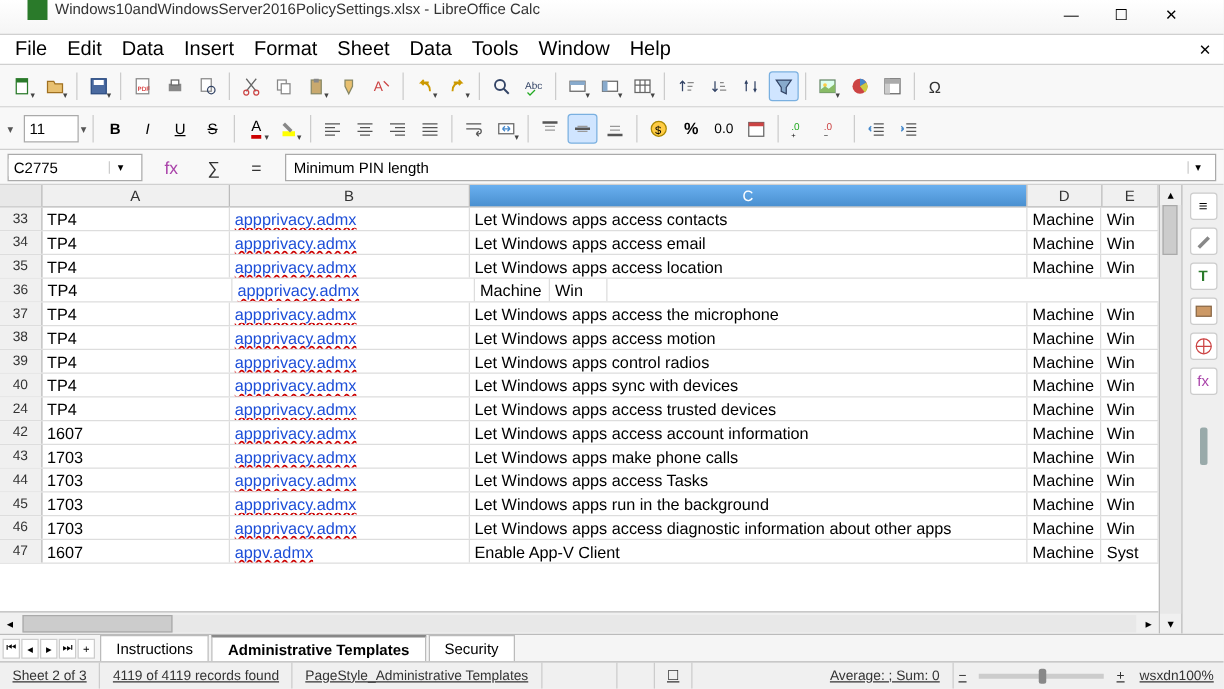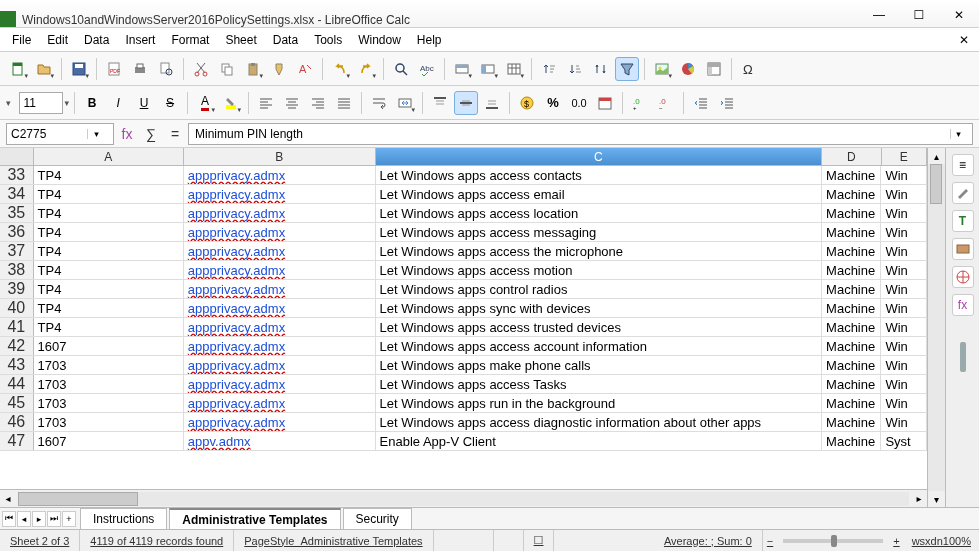--- a/index.html
+++ b/index.html
@@ -1,56 +1,56 @@
 <!DOCTYPE html>
 <html><head>
 <meta charset="utf-8">
 <style>
 * { box-sizing: border-box; margin: 0; padding: 0; font-family: "Segoe UI", Tahoma, sans-serif; }
 body { background: #f0f0f0; width: 979px; height: 551px; overflow: hidden; font-size: 12px; display: flex; flex-direction: column; }
 
 
-.titlebar { height: 28px; background: linear-gradient(#fff,#f5f5f5); border-bottom: 1px solid #d0d0d0; display: flex; align-items: flex-end; padding: 0 0; }
+.titlebar { height: 28px; background: linear-gradient(#fff,#f5f5f5); border-bottom: 1px solid #d0d0d0; display: flex; align-items: flex-start; padding: 0 22px; }
 .titlebar .appicon { width: 16px; height: 16px; background: #2a7a2a; margin-right: 6px; }
 .titlebar .title { flex: 1; font-size: 12px; color: #333; }
 .titlebar .winbtn { width: 40px; height: 24px; display: flex; align-items: center; justify-content: center; cursor: pointer; }
 
 
 .menubar { height: 24px; background: #fff; border-bottom: 1px solid #d0d0d0; display: flex; align-items: center; padding: 0 4px; }
-.menubar .mitem { padding: 3px 8px; cursor: pointer; font-size: 12px; }
+.menubar .mitem { padding: 3px 8px; cursor: pointer; font-size: 16px; }
 .menubar .xbtn { margin-left: auto; padding: 2px 6px; cursor: pointer; }
 
 
 .toolbar { height: 34px; background: #f8f8f8; border-bottom: 1px solid #d0d0d0; display: flex; align-items: center; padding: 2px 6px; gap: 2px; }
 .tbtn { width: 24px; height: 24px; display: flex; align-items: center; justify-content: center; cursor: pointer; border: 1px solid transparent; border-radius: 3px; position: relative; }
 .tbtn.active { background: #d0e5ff; border-color: #7ab0e0; }
 .tbtn.dd::after { content: "▾"; font-size: 7px; position: absolute; right: 1px; bottom: 0; color: #444; }
 .tsep { width: 1px; height: 22px; background: #ccc; margin: 0 3px; }
 .toolbar select, .toolbar input.combo { height: 22px; border: 1px solid #aaa; background: #fff; font-size: 12px; padding: 0 4px; }
 
 
-.formulabar { height: 28px; background: #f8f8f8; border-bottom: 1px solid #d0d0d0; display: flex; align-items: center; padding: 2px 6px; gap: 2px; }
+.formulabar { height: 28px; background: #f8f8f8; border-bottom: 1px solid #d0d0d0; display: flex; align-items: center; padding: 2px 6px; gap: 12px; }
 .namebox { width: 108px; height: 22px; border: 1px solid #aaa; background: #fff; display: flex; align-items: center; }
 .namebox input { border: none; width: 80px; padding: 0 4px; font-size: 12px; outline: none; }
 .namebox .dd { width: 18px; text-align: center; border-left: 1px solid #ccc; cursor: pointer; font-size: 9px; }
 .fbtn { width: 22px; height: 22px; display: flex; align-items: center; justify-content: center; cursor: pointer; font-size: 14px; color: #333; }
 .formula-input { flex: 1; height: 22px; border: 1px solid #aaa; background: #fff; padding: 0 6px; font-size: 12px; display: flex; align-items: center; }
 .formula-input input { border: none; flex: 1; outline: none; font-size: 12px; }
 .formula-input .dd { width: 16px; text-align: center; cursor: pointer; border-left: 1px solid #ccc; font-size: 9px; }
 
 
 .main { flex: 1; display: flex; overflow: hidden; }
 .gridwrap { flex: 1; display: flex; flex-direction: column; overflow: hidden; background: #fff; }
 .colheads { display: flex; height: 18px; background: #f0f0f0; border-bottom: 1px solid #bbb; }
 .corner { width: 34px; border-right: 1px solid #bbb; background: #e8e8e8; }
 .colh { border-right: 1px solid #bbb; display: flex; align-items: center; justify-content: center; font-size: 12px; color: #333; cursor: pointer; }
 .colh.sel { background: linear-gradient(#6ab0f0,#4a90d0); color: #fff; }
 .rows { flex: 1; overflow: hidden; }
 .row { display: flex; height: 19px; border-bottom: 1px solid #ddd; }
-.rowh { width: 34px; background: #f0f0f0; border-right: 1px solid #bbb; display: flex; align-items: center; justify-content: center; font-size: 16px; color: #333; }
+.rowh { width: 34px; background: #f0f0f0; border-right: 1px solid #bbb; display: flex; align-items: center; justify-content: center; font-size: 11px; color: #333; }
 .cell { border-right: 1px solid #ddd; padding: 0 4px; font-size: 13px; line-height: 19px; overflow: hidden; white-space: nowrap; color: #000; }
 .cell.red { color: #1d4ed8; text-decoration: underline wavy #c00; text-decoration-skip-ink: none; }
 .hscroll { height: 18px; background: #f0f0f0; border-top: 1px solid #bbb; display: flex; align-items: center; }
 .hscroll .sbtn { width: 16px; height: 16px; display: flex; align-items: center; justify-content: center; cursor: pointer; font-size: 10px; }
 .hscroll .track { flex: 1; height: 14px; background: #e8e8e8; margin: 0 2px; position: relative; }
 .hscroll .thumb { position: absolute; left: 0; width: 120px; height: 14px; background: #ccc; border: 1px solid #aaa; }
 .vscroll { width: 18px; background: #f0f0f0; border-left: 1px solid #bbb; display: flex; flex-direction: column; }
 .vscroll .sbtn { height: 16px; display: flex; align-items: center; justify-content: center; cursor: pointer; font-size: 10px; }
 .vscroll .track { flex: 1; position: relative; background: #e8e8e8; }
 .vscroll .thumb { position: absolute; top: 0; left: 2px; width: 12px; height: 40px; background: #ccc; border: 1px solid #aaa; }
@@ -445,21 +445,20 @@
           <div class="cell cw-A">TP4</div>
           <div class="cell cw-B red">appprivacy.admx</div>
           <div class="cell cw-C">Let Windows apps access location</div>
           <div class="cell cw-D">Machine</div>
           <div class="cell cw-E">Win</div>
         </div>
         <div class="row">
           <div class="rowh">36</div>
           <div class="cell cw-A">TP4</div>
           <div class="cell cw-B red">appprivacy.admx</div>
-          <div class="cell cw-C">Let Windows apps access messaging</div>
           <div class="cell cw-D">Machine</div>
           <div class="cell cw-E">Win</div>
         </div>
         <div class="row">
           <div class="rowh">37</div>
           <div class="cell cw-A">TP4</div>
           <div class="cell cw-B red">appprivacy.admx</div>
           <div class="cell cw-C">Let Windows apps access the microphone</div>
           <div class="cell cw-D">Machine</div>
           <div class="cell cw-E">Win</div>
@@ -482,21 +481,21 @@
         </div>
         <div class="row">
           <div class="rowh">40</div>
           <div class="cell cw-A">TP4</div>
           <div class="cell cw-B red">appprivacy.admx</div>
           <div class="cell cw-C">Let Windows apps sync with devices</div>
           <div class="cell cw-D">Machine</div>
           <div class="cell cw-E">Win</div>
         </div>
         <div class="row">
-          <div class="rowh">41</div>
+          <div class="rowh">24</div>
           <div class="cell cw-A">TP4</div>
           <div class="cell cw-B red">appprivacy.admx</div>
           <div class="cell cw-C">Let Windows apps access trusted devices</div>
           <div class="cell cw-D">Machine</div>
           <div class="cell cw-E">Win</div>
         </div>
         <div class="row">
           <div class="rowh">42</div>
           <div class="cell cw-A">1607</div>
           <div class="cell cw-B red">appprivacy.admx</div>

